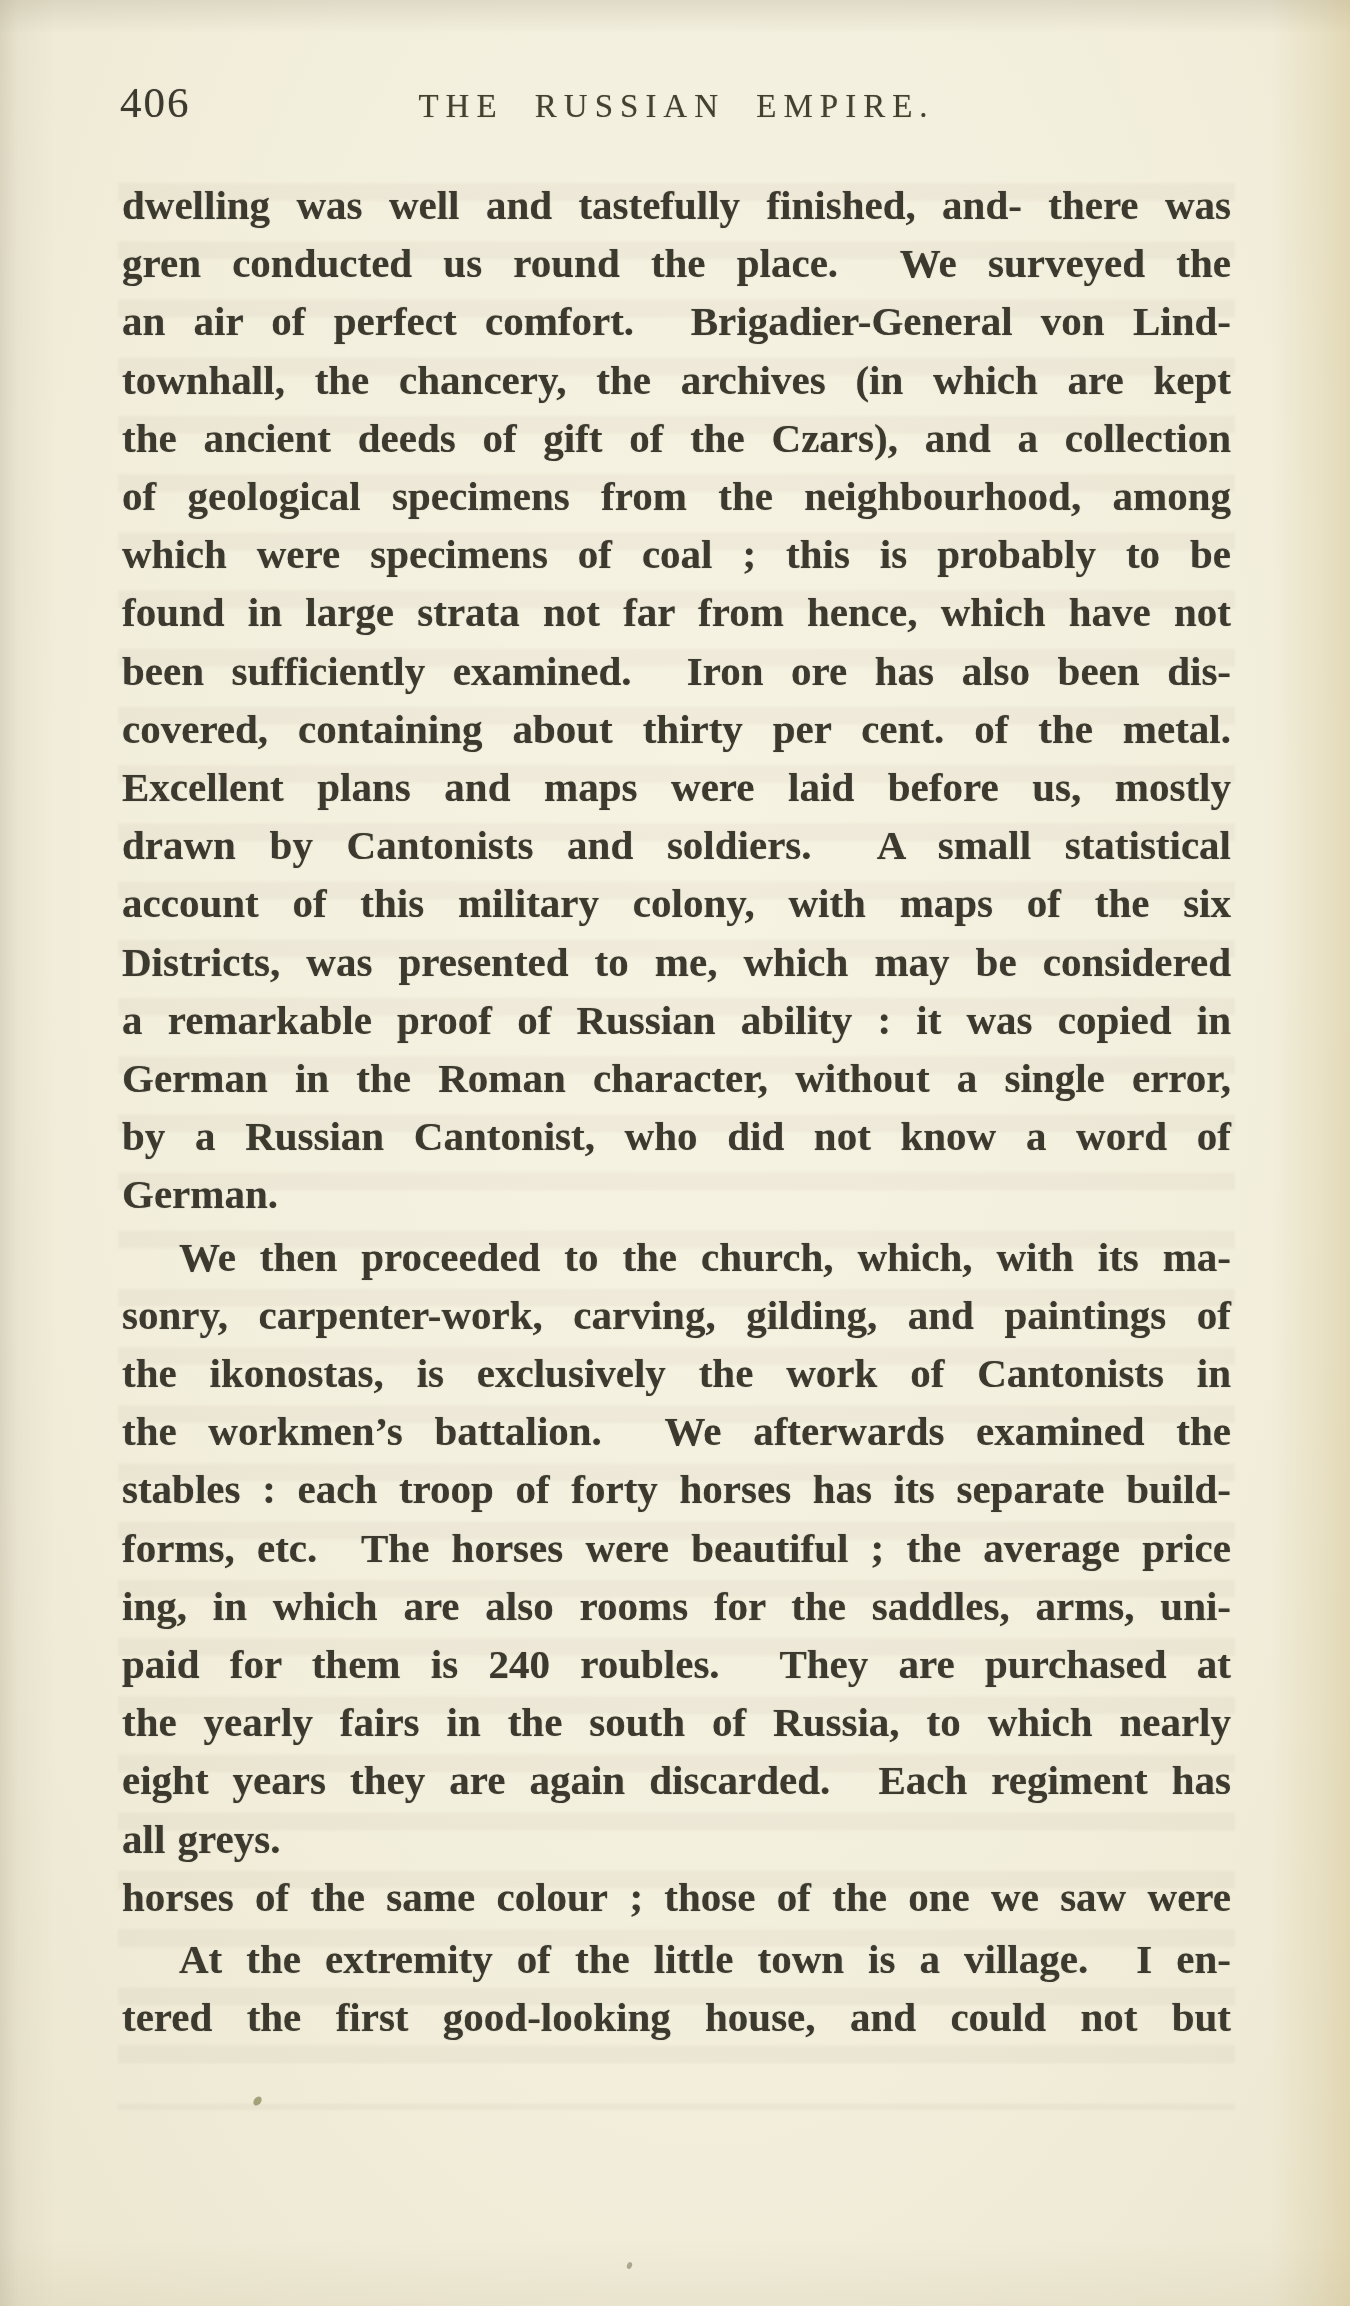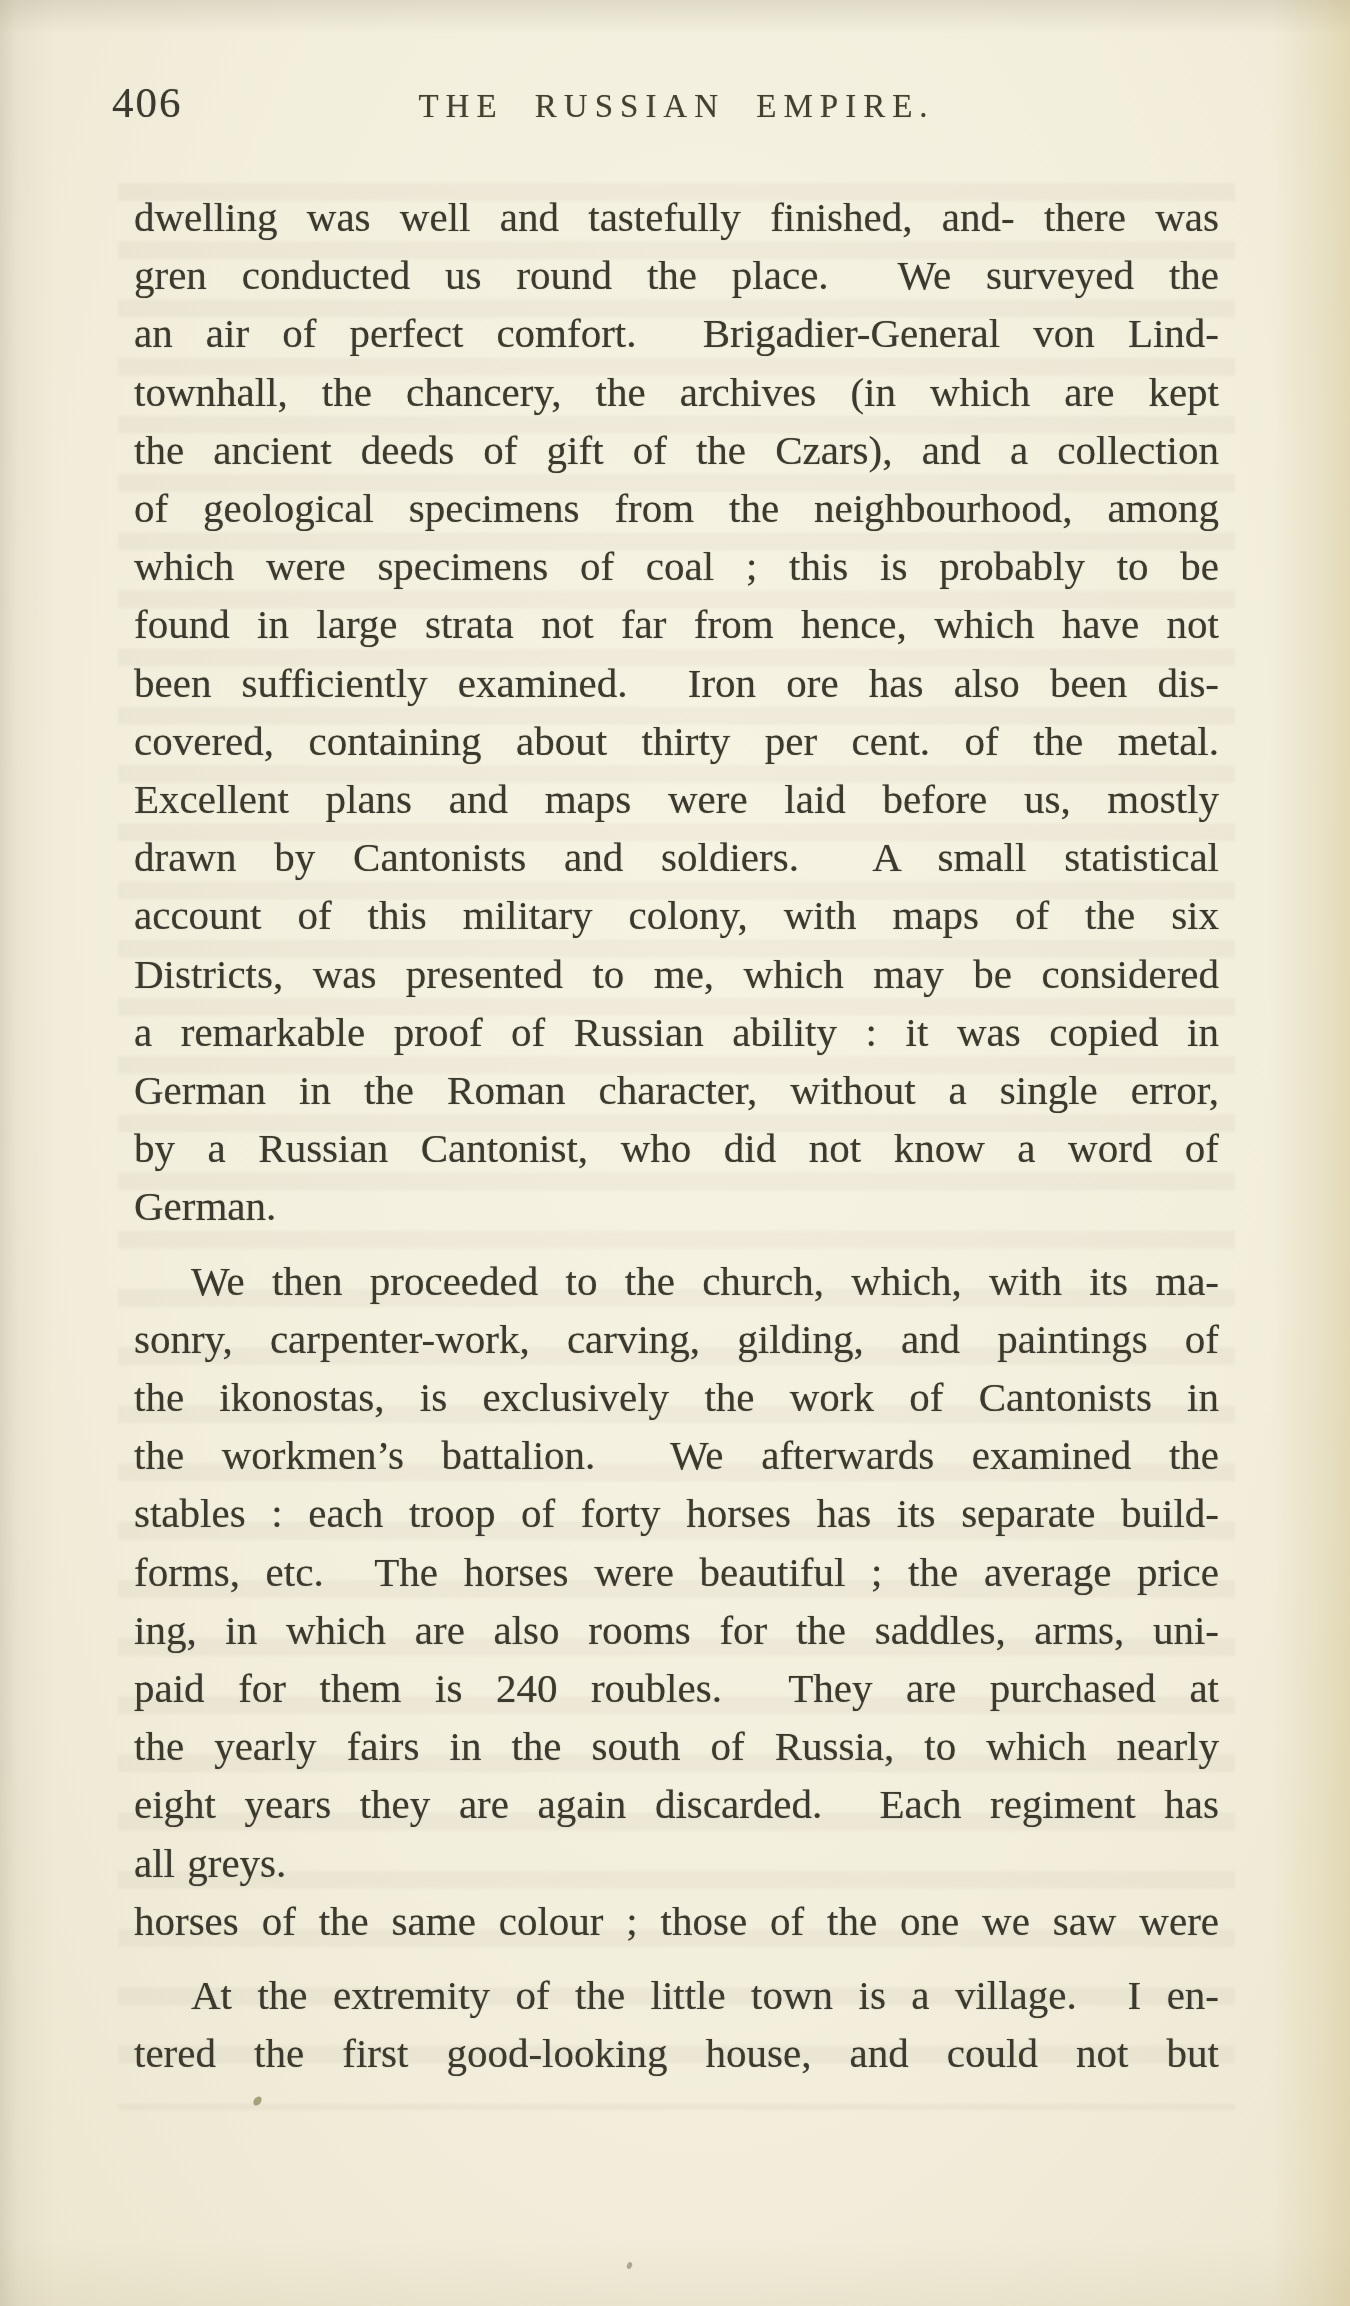--- a/index.html
+++ b/index.html
@@ -33,21 +33,21 @@
       180deg,
       rgba(0,0,0,0) 0px, rgba(0,0,0,0) 32px,
       rgba(118,110,86,0.05) 34px, rgba(118,110,86,0.05) 50px,
       rgba(0,0,0,0) 52px, rgba(0,0,0,0) 58.2px
     );
     filter: blur(1px);
     pointer-events: none;
   }
   .page-number {
     position: absolute;
-    left: 112px;
+    left: 120px;
     top: 78px;
     font-size: 43px;
     letter-spacing: 2px;
     text-shadow: 0 0 1px rgba(60,57,46,0.45);
   }
   .running-title {
     position: absolute;
     left: 118px;
     top: 88px;
     width: 1117px;
@@ -61,21 +61,21 @@
   .textblock {
     position: absolute;
     left: 118px;
     top: 172px;
     width: 1117px;
     font-size: 41px;
     line-height: 58.2px;
     word-spacing: 2px;
     text-shadow: 0 0 1px rgba(56,53,42,0.5);
   }
-  .para { margin: 16px; padding: 0; }
+  .para { margin: 4px; padding: 0; font-weight: bold; }
   .line {
     display: block;
     text-align: justify;
     text-align-last: justify;
     white-space: normal;
   }
   .line.endpara { text-align-last: left; }
   .line.indent { text-indent: 57px; }
   .speck {
     position: absolute;

